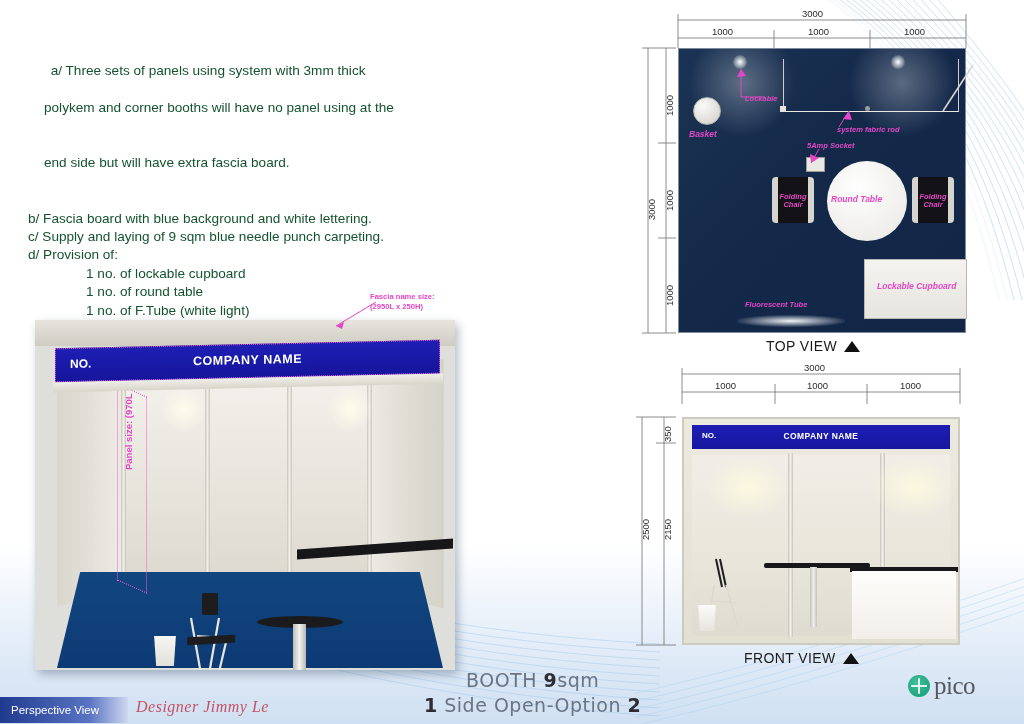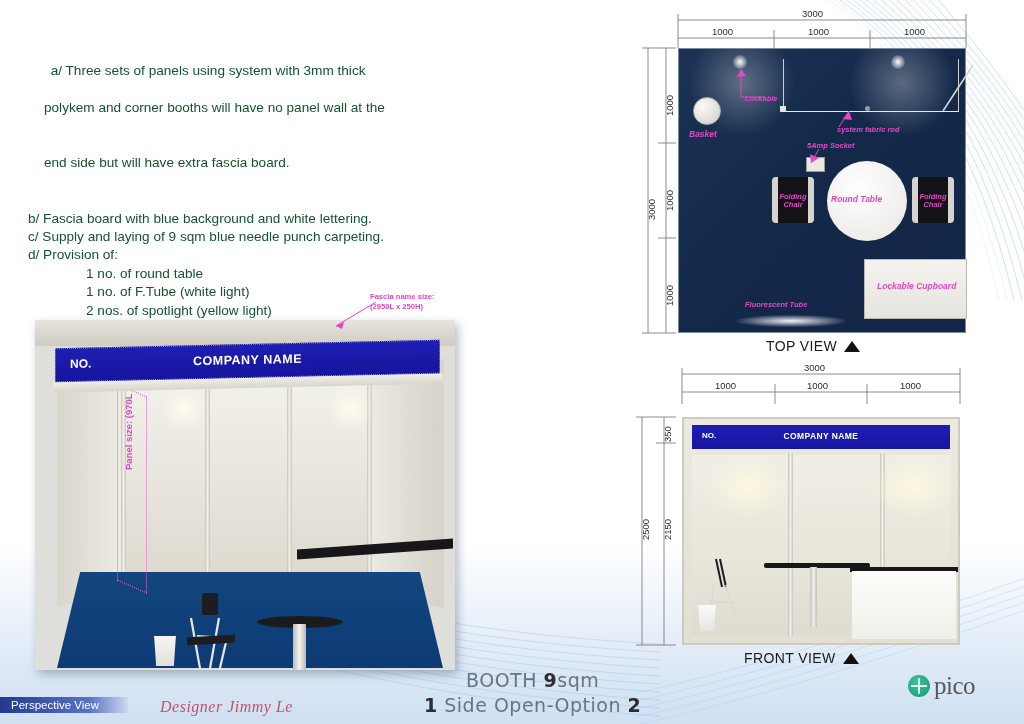--- a/index.html
+++ b/index.html
@@ -152,26 +152,26 @@
   #boothCaption{position:absolute;left:424px;top:668px;z-index:4;color:#6a7382;
     font-size:19px;line-height:25px;letter-spacing:.5px;font-family:"DejaVu Sans",sans-serif;}
   #boothCaption b{color:#2d2d33;font-weight:bold;}
   #boothCaption .l1{padding-left:42px;}
   #logo{position:absolute;left:908px;top:672px;z-index:4;display:flex;align-items:center;gap:4px;}
   #logo .mark{width:22px;height:22px;border-radius:50%;
     background:radial-gradient(circle at 40% 35%,#3fbf9a,#139c74);position:relative;}
   #logo .mark:before{content:"";position:absolute;left:3px;top:10px;width:16px;height:2px;background:rgba(255,255,255,.85);}
   #logo .mark:after{content:"";position:absolute;left:10px;top:3px;width:2px;height:16px;background:rgba(255,255,255,.85);border-radius:1px;}
   #logo .word{font-size:25px;color:#54585e;font-family:"Liberation Serif",serif;letter-spacing:-.5px;}
-  #pvTab{position:absolute;left:0;top:697px;width:128px;height:16px;z-index:4;
+  #pvTab{position:absolute;left:0;top:697px;width:128px;height:26px;z-index:4;
     background:linear-gradient(to right,#203a8f,#5a74c4 70%,#cfd8ee);
     display:flex;align-items:center;}
   #pvTab span{color:#fff;font-size:11.5px;padding-left:11px;}
   #designer{position:absolute;left:136px;top:698px;z-index:4;color:#c02a3c;
-    font-size:16px;font-style:italic;font-family:"Liberation Serif",serif;opacity:.78;letter-spacing:.5px;margin-left:24px;}
+    font-size:16px;font-style:italic;font-family:"Liberation Serif",serif;opacity:.78;letter-spacing:.5px;}
 </style>
 </head>
 <body>
 
 <div id="bg">
   <div class="bandBottom"></div>
 
   <svg class="swooshTR" width="230" height="330" viewBox="0 0 230 330">
     <g fill="none" stroke="#7fb4e3" stroke-width="0.7" opacity="0.55">
       <path d="M-40,-10 C60,40 150,120 200,330"></path>
@@ -219,27 +219,28 @@
       <path d="M-20,134 C120,104 280,54 420,4"></path>
     </g>
   </svg>
 </div>
 
 <div id="leftCol">
 
   <div id="specList">
     <div class="spec">
       <span>a/ Three sets of panels using system with 3mm thick</span>
-      <span class="cont">polykem and corner booths will have no panel wall at the</span>
+      <span class="cont">polykem and corner booths will have no panel using at the</span>
       <span class="cont">end side but will have extra fascia board.</span>
     </div>
     <div class="spec">b/ Fascia board with blue background and white lettering.</div>
     <div class="spec">c/ Supply and laying of 9 sqm blue needle punch carpeting.</div>
     <div class="spec">d/ Provision of:</div>
     <div id="provList">
+      <div class="spec prov">1 no. of lockable cupboard</div>
       <div class="spec prov">1 no. of round table</div>
       <div class="spec prov">1 no. of F.Tube (white light)</div>
       <div class="spec prov">2 nos. of spotlight (yellow light)</div>
       <div class="spec prov">1 no. of 5Amp Socket (max 600W)</div>
       <div class="spec prov">1 no. of waste basket</div>
       <div class="spec prov">2 meter run of system fabric rod</div>
     </div>
   </div>
 </div>
 

